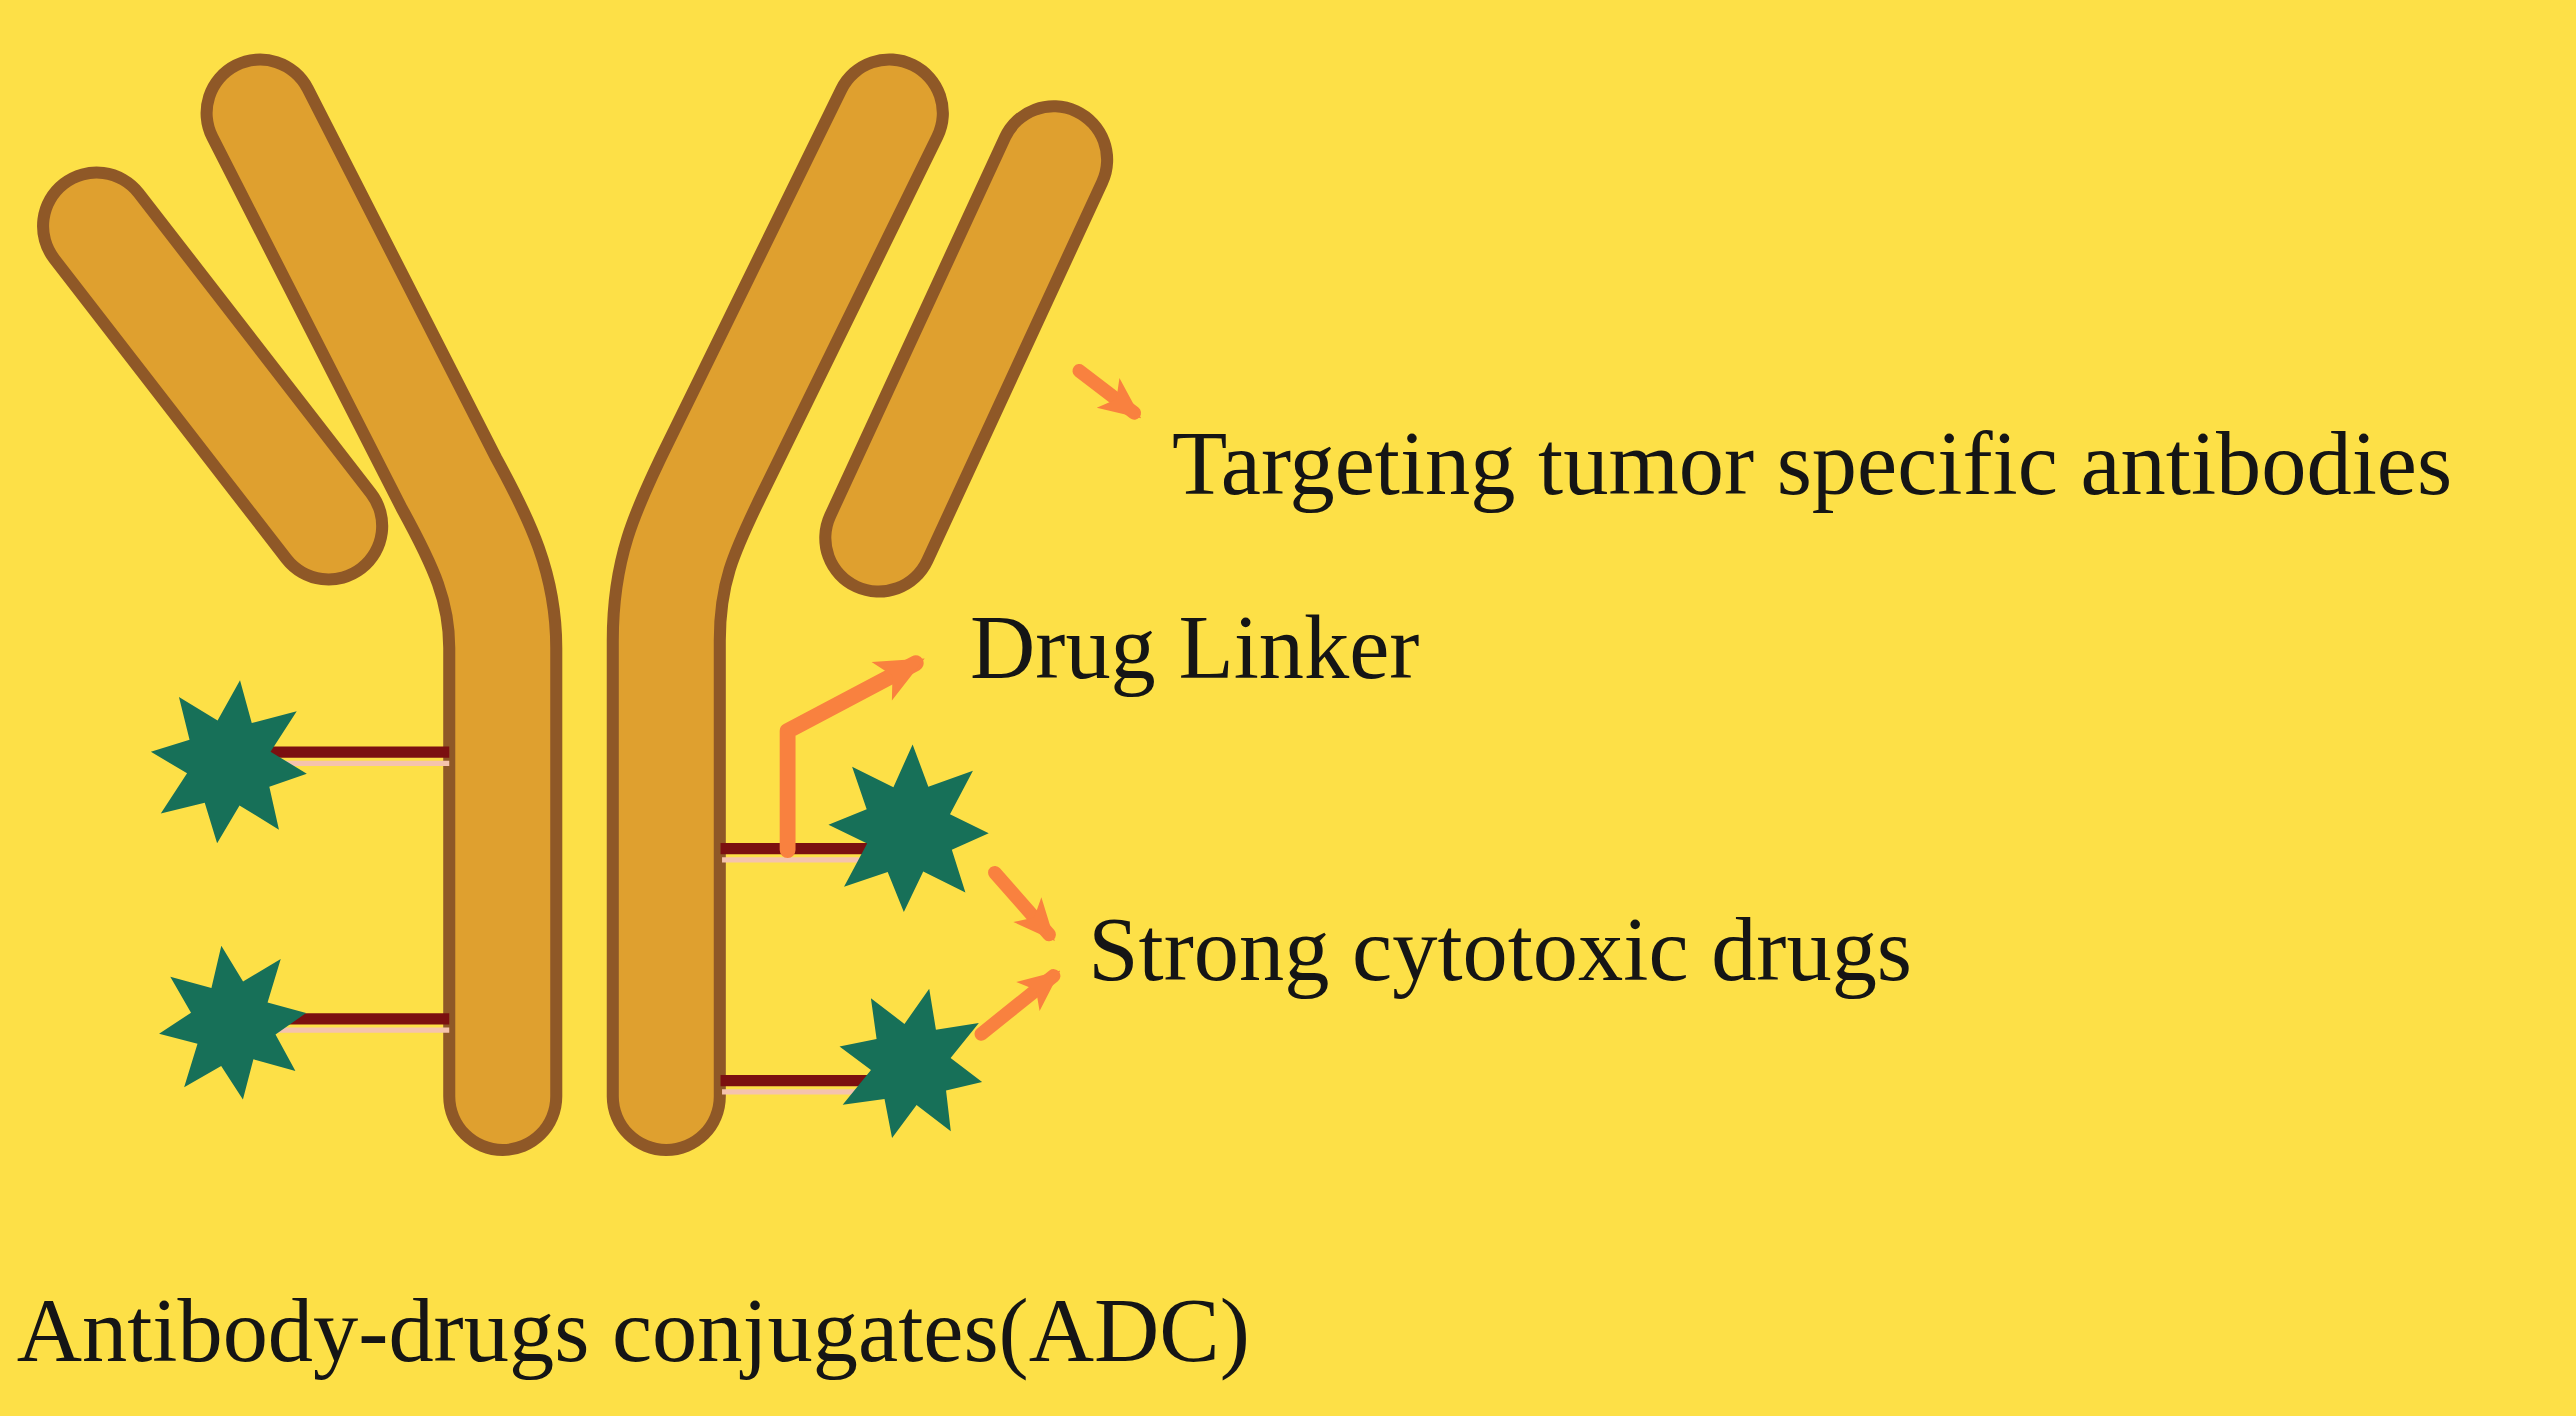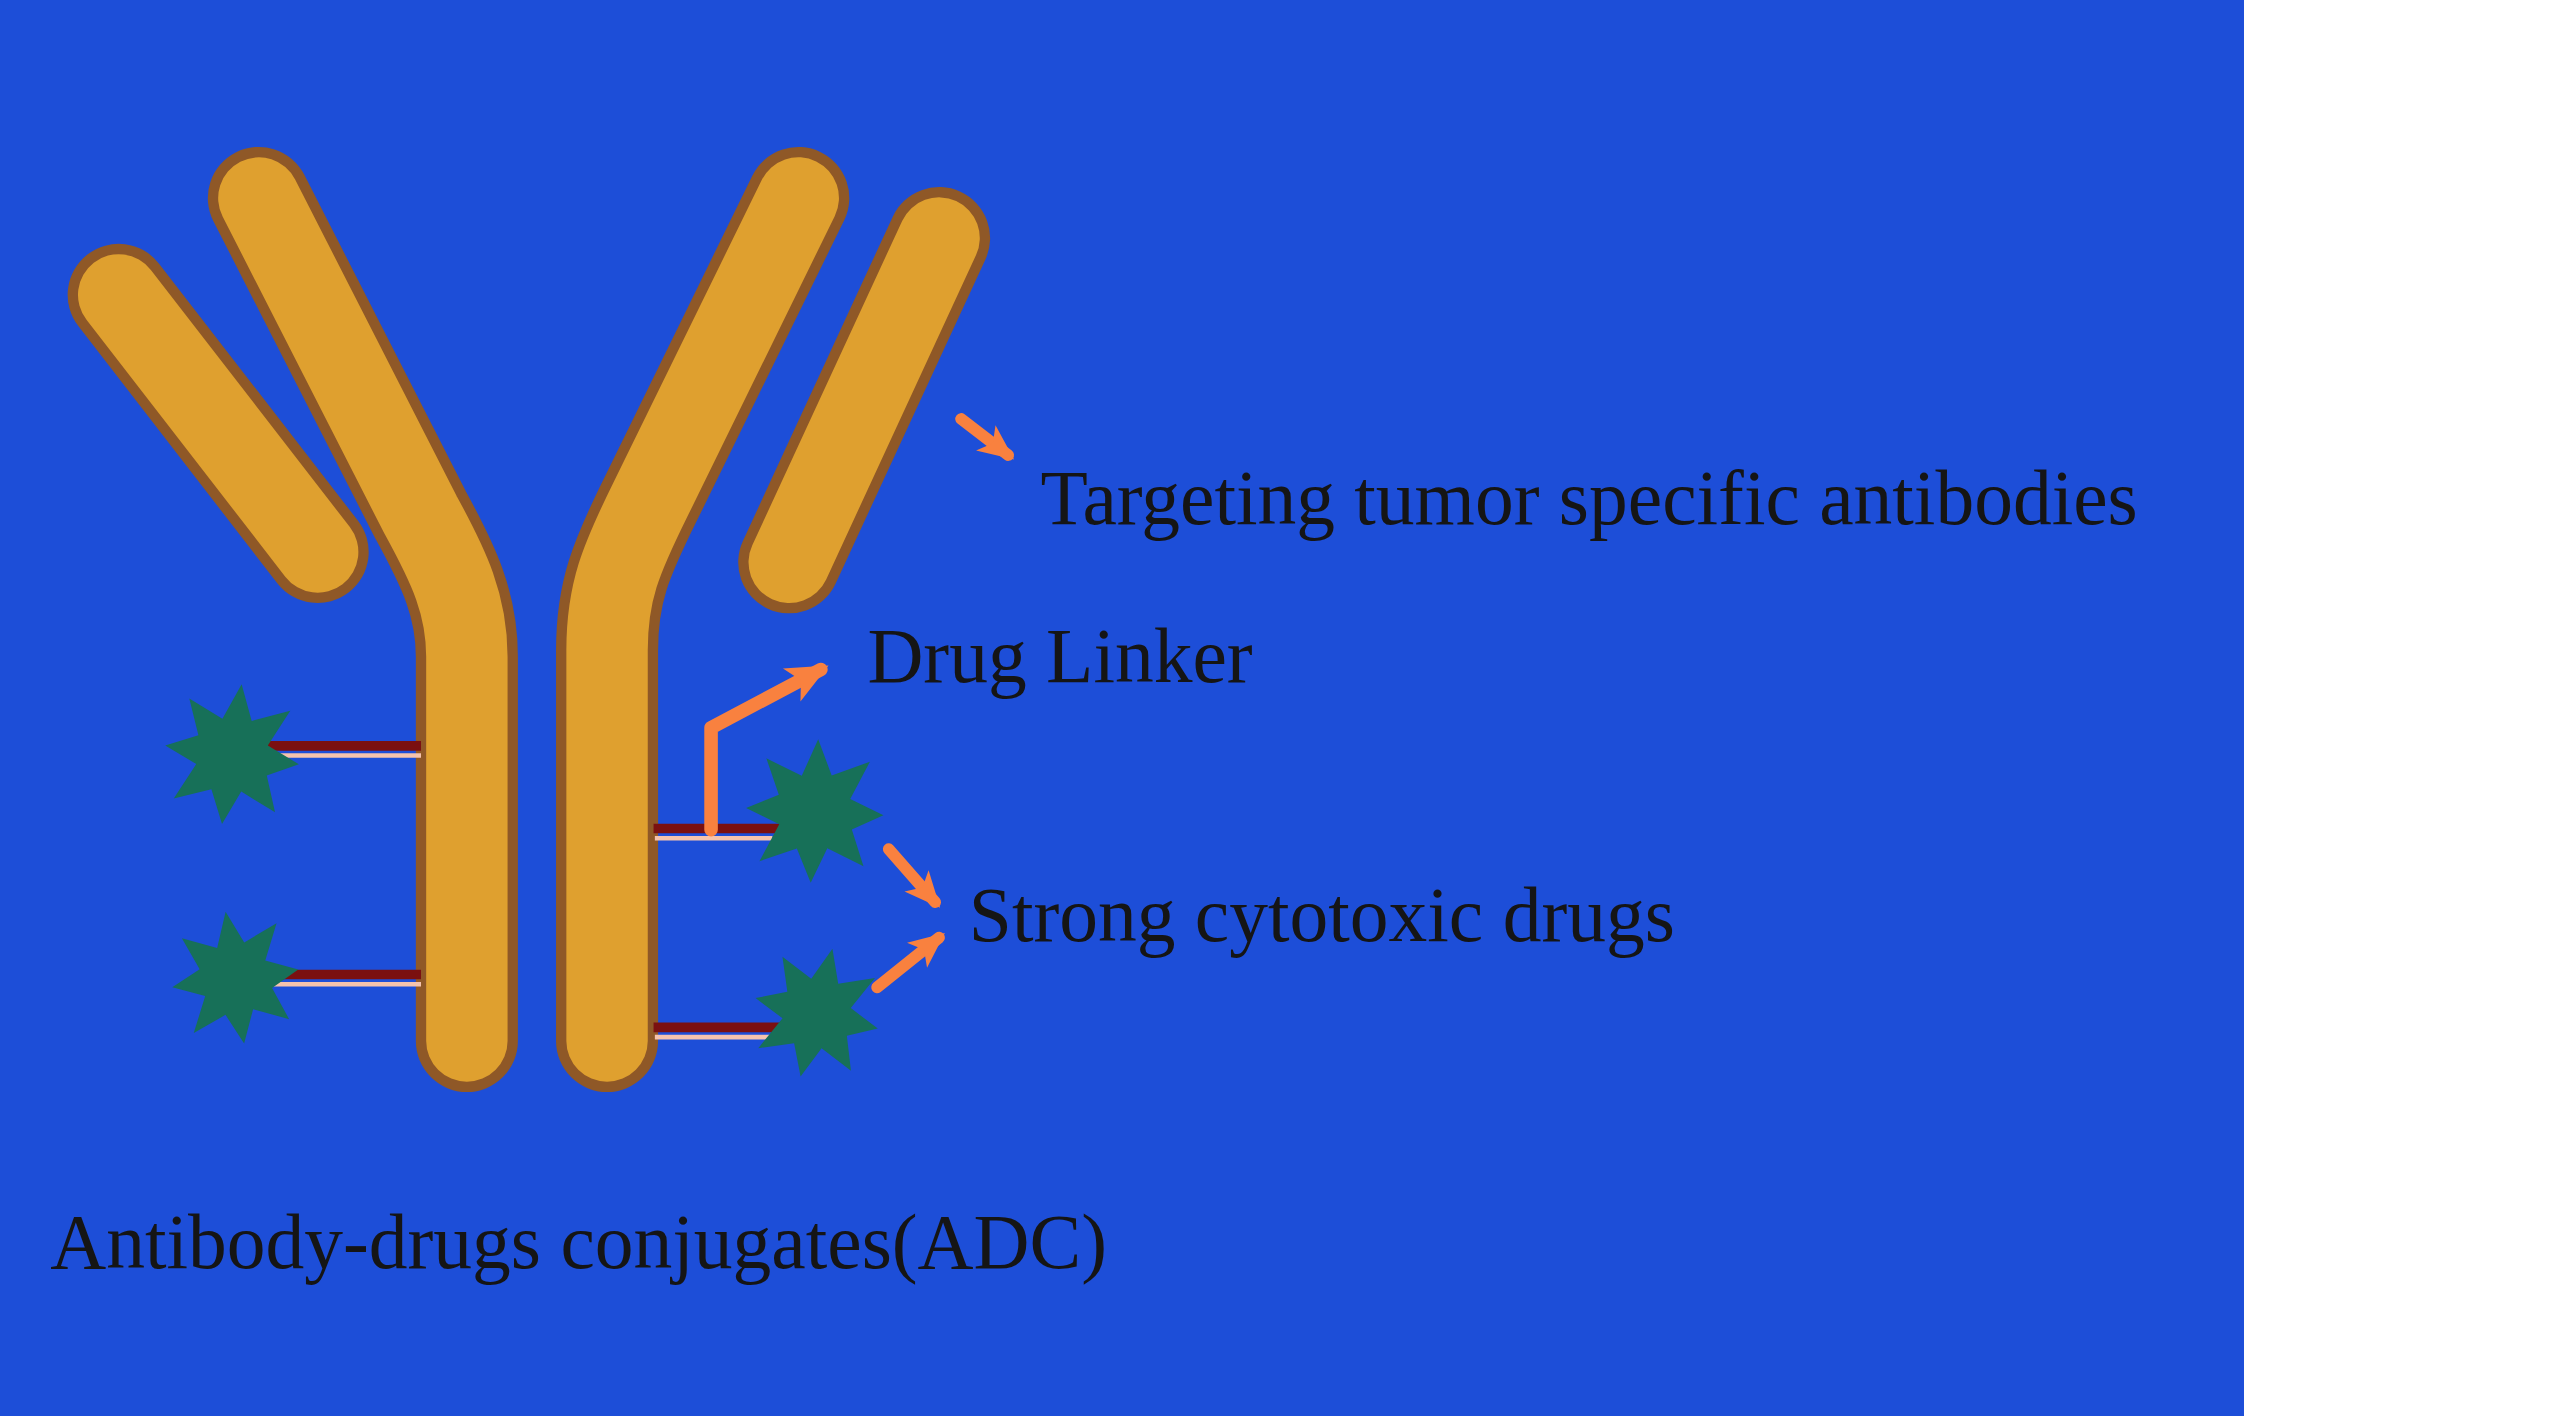--- a/index.html
+++ b/index.html
@@ -1,22 +1,21 @@
 <!DOCTYPE html>
 <html style="font-size:12px"><head>
 <meta charset="utf-8">
 <style>
   html,body{margin:0;padding:0;background:#ffffff;}
   .stage{
     position:relative;
-    width:2208px;
+    width:2576px;
     height:1416px;
-    background:#1d4ed8;
+    background:#fde047;
     overflow:hidden;
-    padding-left:36px;
   }
   .stage svg{display:block;width:100%;height:100%;}
   svg text{
     font-family:"Liberation Serif","DejaVu Serif",serif;
     font-size:120px;
   }
 </style>
 </head>
 <body>
 

